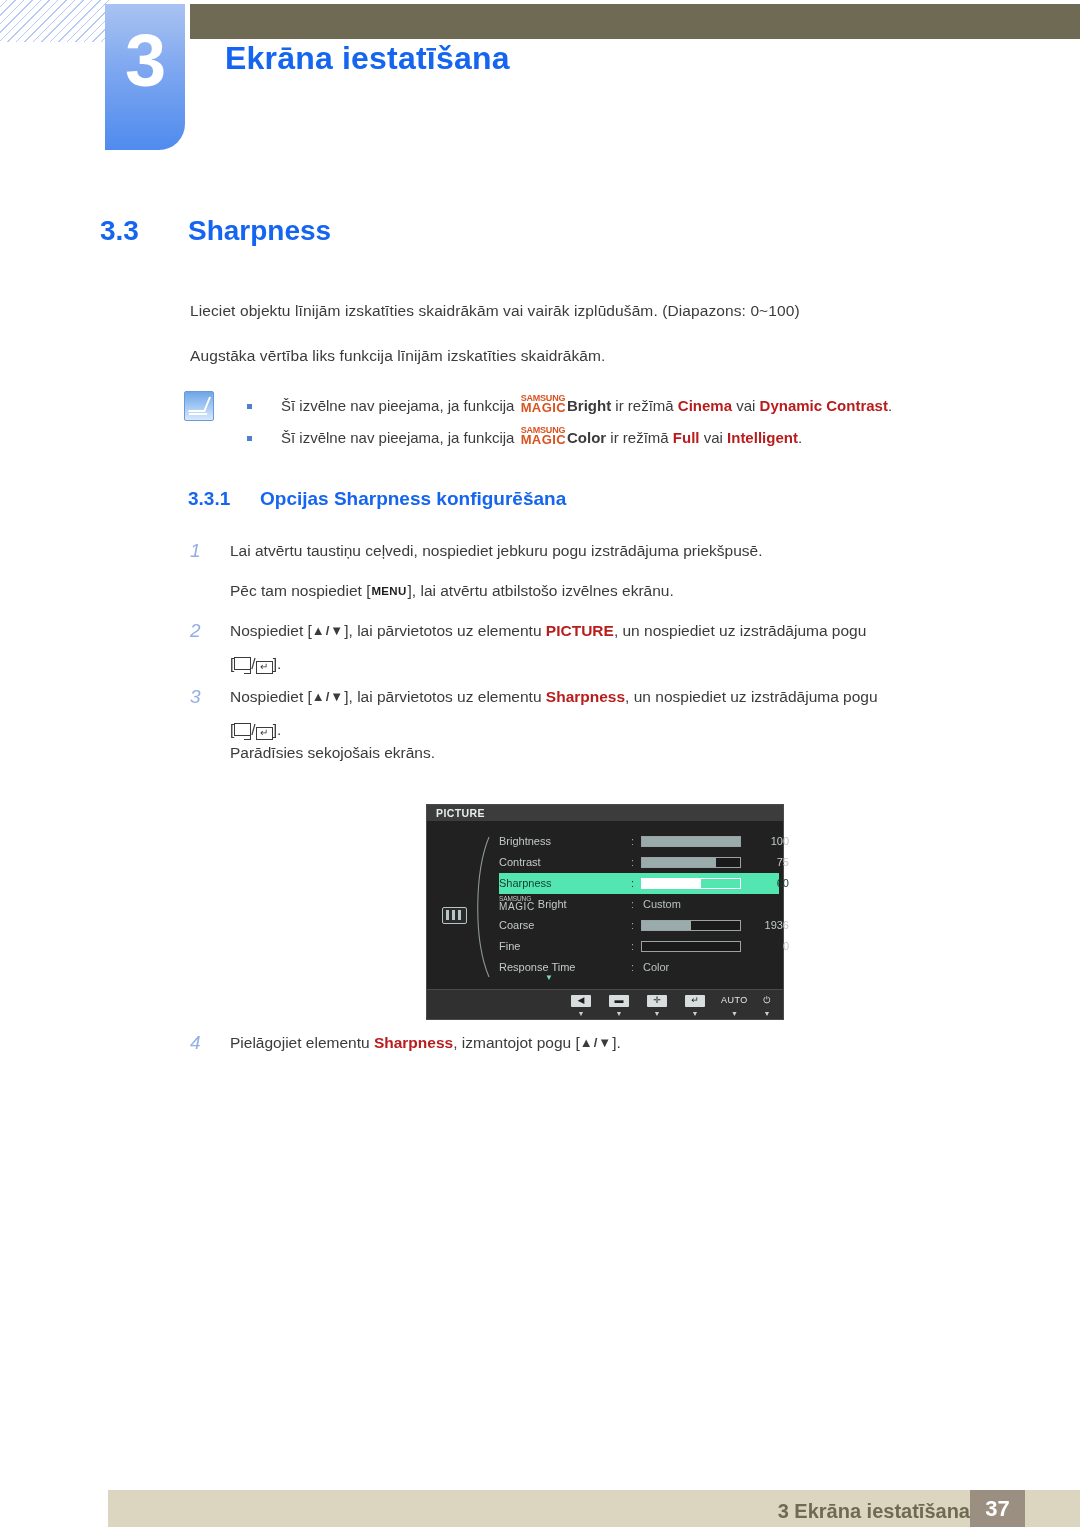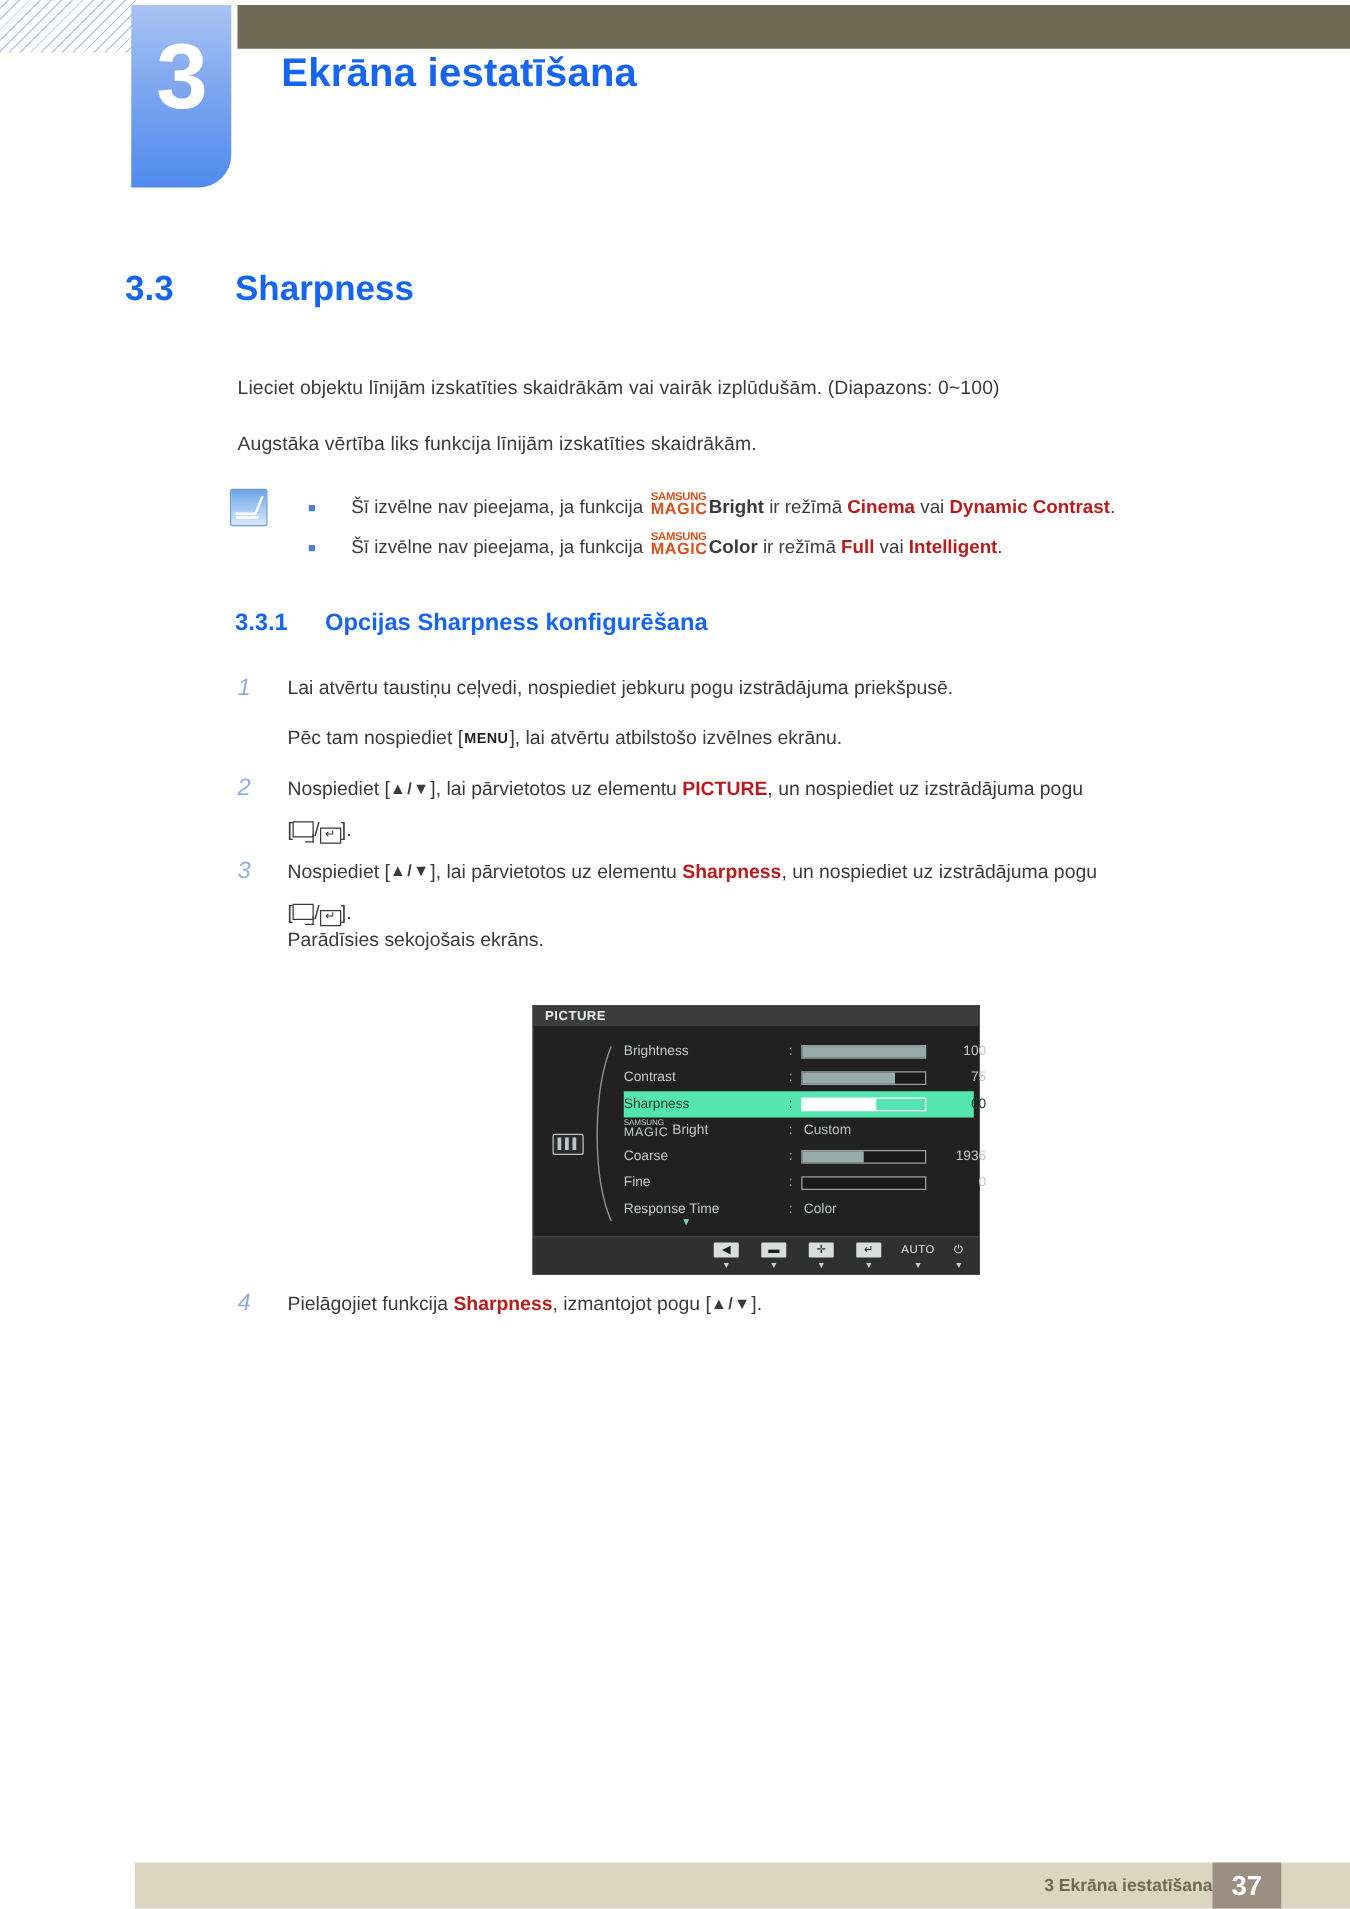--- a/index.html
+++ b/index.html
@@ -371,21 +371,21 @@
   
   .foot-band {
     position: absolute;
     left: 108px; top: 1490px;
     width: 972px; height: 37px;
     background: #dcd6c0;
   }
   .foot-text {
     position: absolute;
     right: 110px; top: 1500px;
-    font-size: 14px;
+    font-size: 20px;
     font-weight: bold;
     color: #6f6a53;
   }
   .foot-page {
     position: absolute;
     left: 970px; top: 1490px;
     width: 55px; height: 37px;
     background: #9b8f82;
     color: #ffffff;
     font-size: 22px;
@@ -570,18 +570,18 @@
     <div class="osd-btn" style="left:330px">
       <span class="gl plain">⏻</span>
       <span class="tri">▼</span>
     </div>
   </div>
 
 </div>
 
 <div class="step" id="step-4">
   <span class="idx">4</span>
-  <span class="txt"><span>Pielāgojiet funkcija</span> <span class="orange">Sharpness</span><span>, izmantojot pogu [</span><span class="b arrowkey">▲/▼</span><span>].</span></span>
+  <span class="txt"><span>Pielāgojiet elementu</span> <span class="orange">Sharpness</span><span>, izmantojot pogu [</span><span class="b arrowkey">▲/▼</span><span>].</span></span>
 </div>
 
 <div class="foot-band"></div>
 <div class="foot-text">3 Ekrāna iestatīšana</div>
 <div class="foot-page">37</div>
 
 </body></html>

